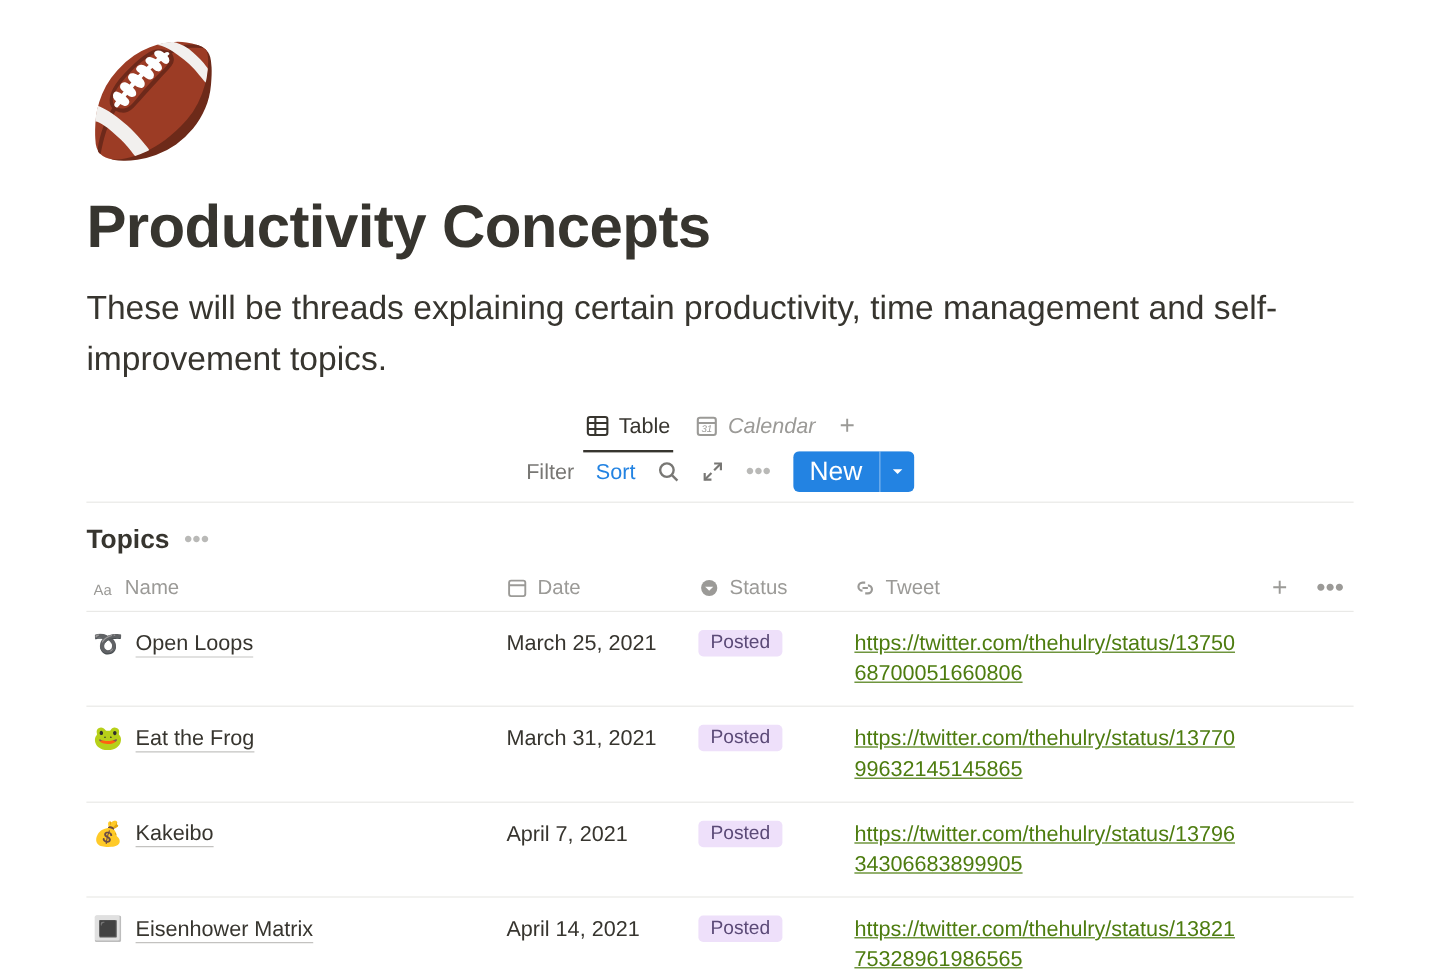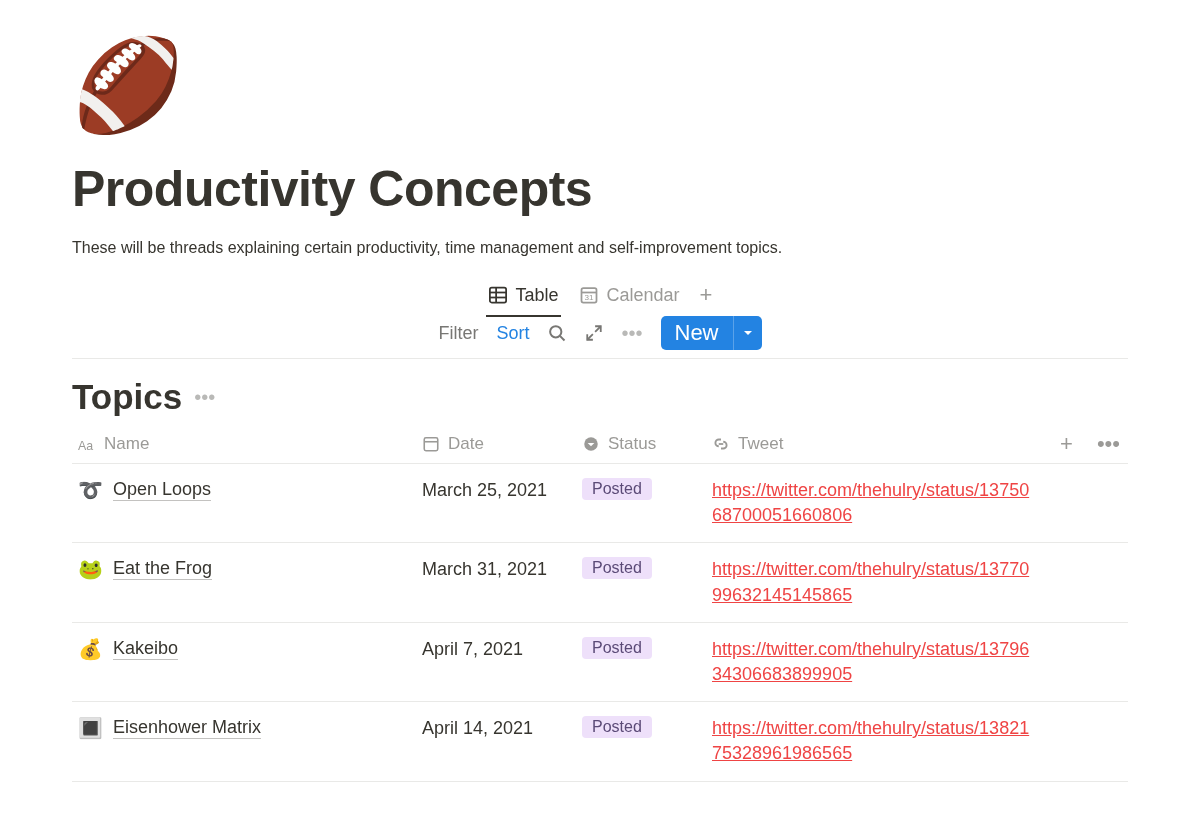--- a/index.html
+++ b/index.html
@@ -22,21 +22,21 @@
     display: inline-block;
   }
   .page-title {
     font-size: 50px;
     font-weight: 800;
     color: #37352f;
     margin-bottom: 18px;
     letter-spacing: -0.5px;
   }
   .page-desc {
-    font-size: 16px;
+    font-size: 28px;
     color: #37352f;
     line-height: 1.5;
     margin-bottom: 24px;
   }
   .views-row {
     display: flex;
     align-items: center;
     border-bottom: 1px solid #e9e9e7;
     margin-bottom: 18px;
     flex-direction: column;
@@ -49,21 +49,21 @@
   .view-tab {
     display: flex;
     align-items: center;
     gap: 8px;
     font-size: 18px;
     color: #37352f;
     padding-bottom: 10px;
     cursor: pointer;
     position: relative;
   }
-  .view-tab.inactive { color: #9b9a97; }
+  .view-tab.inactive { color: #9b9a97; font-style: italic; }
   .view-tab.active {
     font-weight: 500;
   }
   .view-tab.active::after {
     content: "";
     position: absolute;
     left: -2px; right: -2px; bottom: -1px;
     height: 2px;
     background: #37352f;
   }
@@ -116,21 +116,21 @@
     padding: 0 8px;
     border-left: 1px solid rgba(255,255,255,0.25);
   }
   .section-title-row {
     display: flex;
     align-items: center;
     gap: 12px;
     margin-bottom: 14px;
   }
   .section-title {
-    font-size: 35px;
+    font-size: 22px;
     font-weight: 800;
     color: #37352f;
   }
   .dots-icon {
     color: #b9b9b7;
     font-size: 20px;
     cursor: pointer;
     line-height: 1;
   }
   .table {
@@ -193,21 +193,21 @@
     color: #5b4a77;
     font-size: 16px;
     padding: 2px 10px;
     border-radius: 4px;
   }
   .tweet-link {
     text-decoration: underline;
     word-break: break-all;
     line-height: 1.4;
     font-size: 18px;
-    color: #ef4444;
+    color: #4d7c0f;
   }
   svg { display: block; }
 </style>
 </head>
 <body>
 
 <div class="page">
 
   <span class="page-icon">🏈</span>
 

